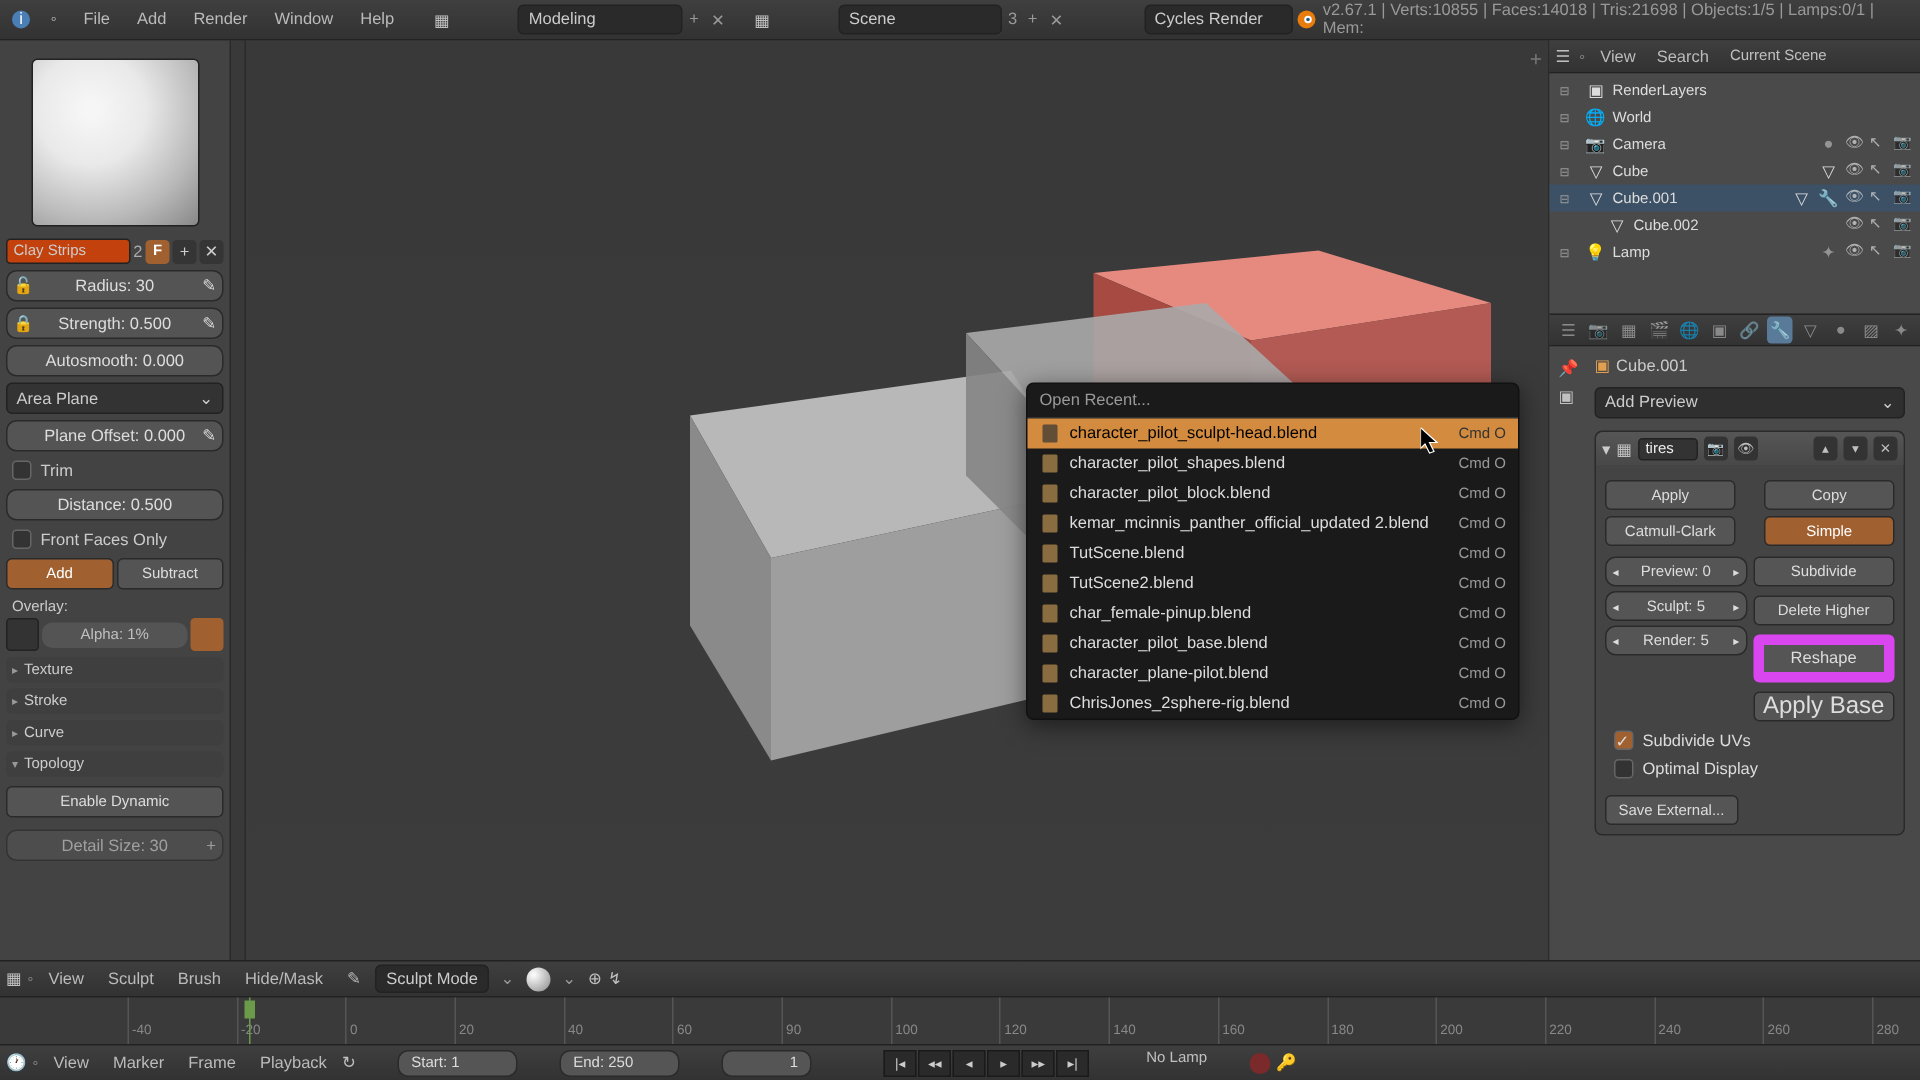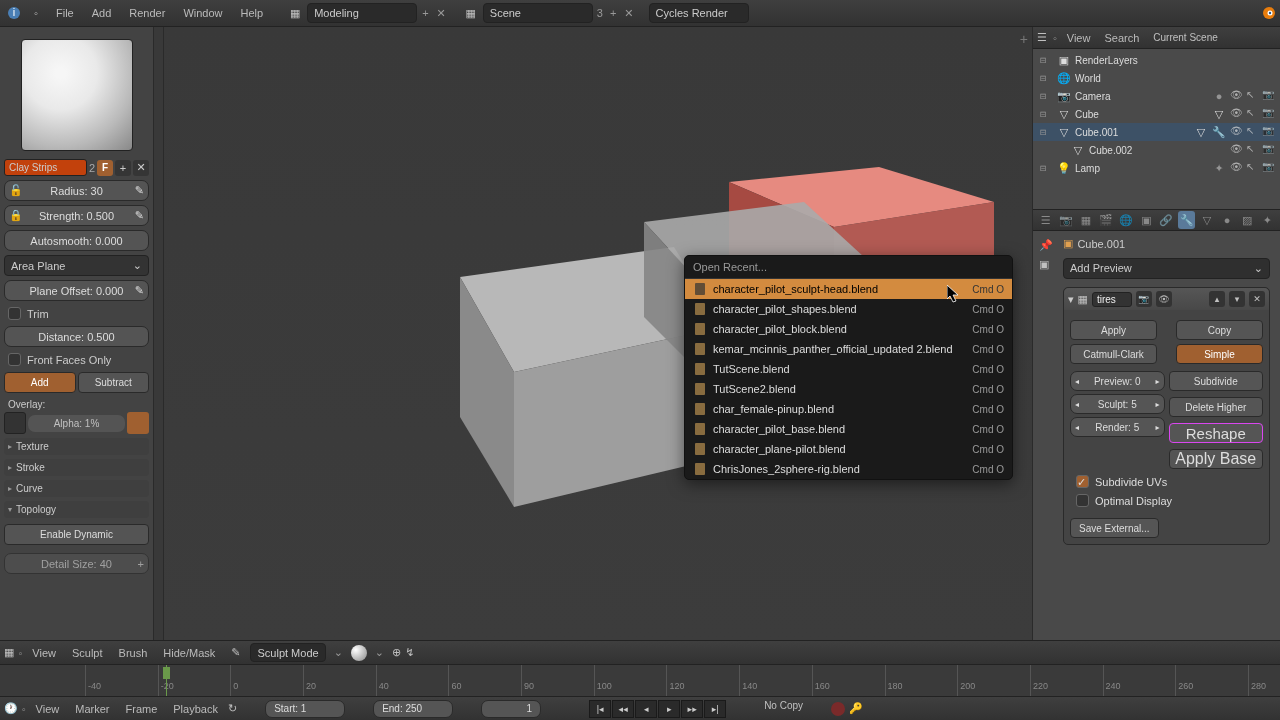--- a/index.html
+++ b/index.html
@@ -2,21 +2,21 @@
 <html><head>
 <meta charset="utf-8">
 <style>
 * { margin: 0; padding: 0; box-sizing: border-box; font-family: "Lucida Grande", sans-serif; font-size: 11px; user-select: none; }
 body { width: 1280px; height: 720px; background: #393939; color: #c0c0c0; overflow: hidden; position: relative; }
 
 
 .topbar { height: 27px; background: linear-gradient(#3f3f3f, #323232); border-bottom: 1px solid #222; display: flex; align-items: center; padding: 0 4px; gap: 2px; }
 .topbar .icon-btn { width: 20px; height: 20px; display: flex; align-items: center; justify-content: center; border-radius: 3px; }
 .topbar .menu-item { padding: 4px 8px; color: #bbb; cursor: pointer; }
-.topbar .dropdown { background: #2a2a2a; border: 1px solid #222; border-radius: 4px; padding: 3px 6px; height: 20px; display: flex; align-items: center; color: #ccc; }
+.topbar .dropdown { background: #2a2a2a; border: 1px solid #222; border-radius: 4px; padding: 3px 6px; height: 20px; display: flex; align-items: center; color: #ccc; margin-left: 39px; }
 .topbar .dropdown.wide { width: 110px; }
 .topbar .plus-x { display: flex; gap: 2px; }
 .topbar .plus-x span { color: #999; padding: 0 3px; cursor: pointer; }
 .topbar .stats { margin-left: auto; color: #999; font-size: 10px; display: flex; align-items: center; gap: 4px; }
 
 
 .main { display: flex; height: 613px; }
 
 
 .toolshelf { width: 154px; background: #434343; border-right: 1px solid #2a2a2a; padding: 4px; overflow: hidden; }
@@ -153,20 +153,21 @@
       <span>✕</span>
     </div>
   <div style="width:8px"></div>
   <div class="dropdown" style="width:100px">Cycles Render</div>
   <div class="stats">
     <svg width="14" height="14">
         <circle cx="7" cy="7" r="6" fill="#e87d0d"></circle>
         <circle cx="8" cy="7" r="2.5" fill="#fff"></circle>
         <circle cx="8" cy="7" r="1.2" fill="#265787"></circle>
       </svg>
+    <span>v2.67.1 | Verts:10855 | Faces:14018 | Tris:21698 | Objects:1/5 | Lamps:0/1 | Mem:</span>
   </div>
 </div>
 
 <div class="main">
 
   <div class="toolshelf">
     <div class="preview-box"></div>
     <div class="brush-header">
       <div class="brush-name">Clay Strips</div>
       <span style="color:#aaa">2</span>
@@ -215,21 +216,21 @@
       <div class="slot"></div>
       <div class="val">Alpha: 1%</div>
       <div class="brush-ic"></div>
     </div>
     <div class="panel-header">Texture</div>
     <div class="panel-header">Stroke</div>
     <div class="panel-header">Curve</div>
     <div class="panel-header open">Topology</div>
     <button class="single-btn">Enable Dynamic</button>
     <div class="slider-row" style="opacity:.6">
-        <span>Detail Size: 40</span>
+        <span>Detail Size: 30</span>
         <span class="pen">+</span>
       </div>
   </div>
 
   <div style="width:10px;background:#393939;border-right:1px solid #2a2a2a"></div>
 
   <div class="viewport">
     <svg class="viewport-canvas" viewBox="0 0 868 613">
 
       <g>
@@ -463,21 +464,21 @@
           </div>
           <div class="mod-split">
             <div class="col">
               <div class="mod-slider">Preview: 0</div>
               <div class="mod-slider">Sculpt: 5</div>
               <div class="mod-slider">Render: 5</div>
             </div>
             <div class="col">
               <button style="width:100%;height:20px;margin:3px 0;background:#555;border:1px solid #2a2a2a;border-radius:4px;color:#ddd;font-size:10px">Subdivide</button>
               <button style="width:100%;height:20px;margin:3px 0;background:#555;border:1px solid #2a2a2a;border-radius:4px;color:#ddd;font-size:10px">Delete Higher</button>
-              <button style="width:100%;height:20px;margin:3px 0;background:#555;border:1px solid #d946ef;border-radius:4px;color:#ddd;font-size:15px">Reshape</button>
+              <button style="width:100%;height:32px;margin:3px 0;background:#555;border:7px solid #d946ef;border-radius:4px;color:#ddd;font-size:11px">Reshape</button>
               <button style="width:100%;height:20px;margin:3px 0;background:#555;border:1px solid #2a2a2a;border-radius:4px;color:#ddd;font-size:16px">Apply Base</button>
             </div>
           </div>
           <div class="mod-check">
               <div class="cb on">✓</div>
               <span>Subdivide UVs</span>
             </div>
           <div class="mod-check">
               <div class="cb"></div>
               <span>Optimal Display</span>
@@ -545,17 +546,17 @@
   <div style="width:40px"></div>
   <div class="transport">
     <button>|◂</button>
     <button>◂◂</button>
     <button>◂</button>
     <button>▸</button>
     <button>▸▸</button>
     <button>▸|</button>
   </div>
   <div style="width:30px"></div>
-  <div class="mode-dd" style="height:18px;font-size:10px">No Copy</div>
+  <div class="mode-dd" style="height:18px;font-size:10px">No Lamp</div>
   <div style="width:20px"></div>
   <div class="rec"></div>
   <div class="icon-btn">🔑</div>
 </div>
 
 </body></html>

